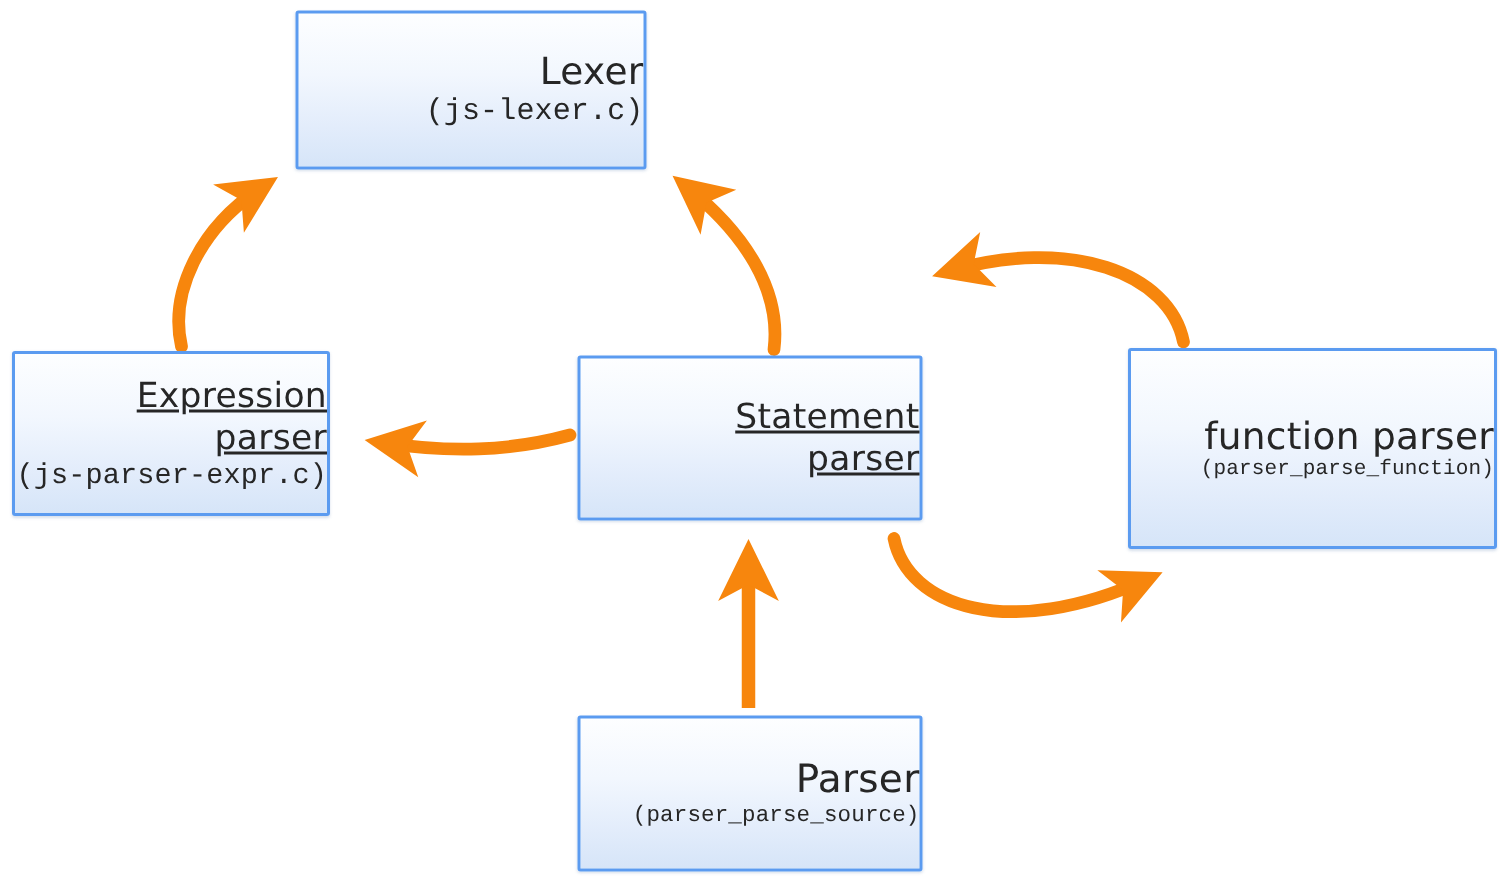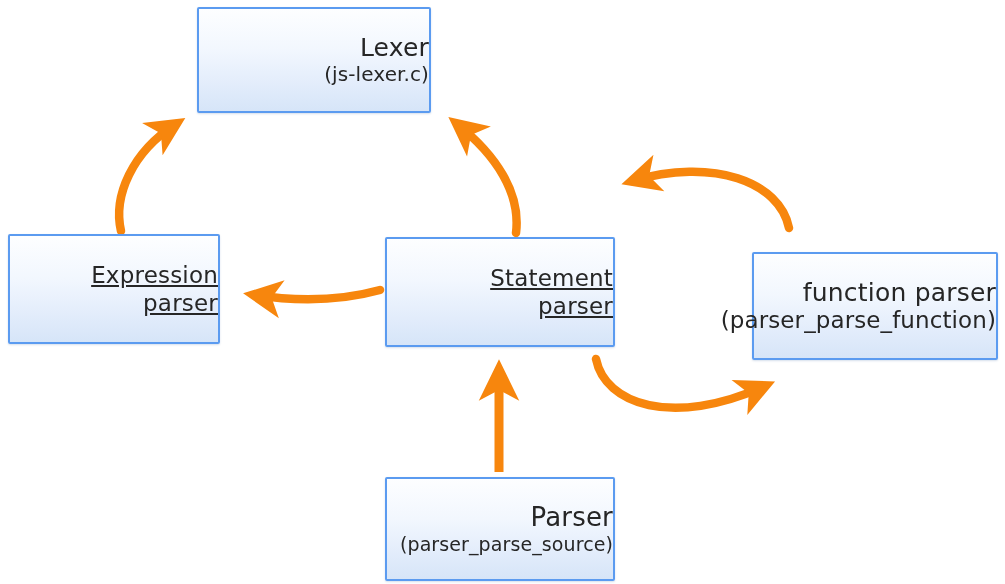--- a/index.html
+++ b/index.html
@@ -48,42 +48,43 @@
 
   .node .title {
     font-size: 25px;
     letter-spacing: 0.2px;
     white-space: nowrap;
   }
   .node .subtitle {
     font-size: 20px;
     letter-spacing: 0.1px;
     white-space: nowrap;
+    font-family: Liberation Mono, monospace;
   }
 
   
   .node.two-line .title {
     font-size: 23px;
     line-height: 1.22;
     text-decoration: underline;
   }
   .node.two-line .subtitle {
     font-size: 19px;
   }
 
   #node-lexer   { left: 197px; top: 7px;   width: 234px; height: 106px; }
   #node-expr    { left: 8px;   top: 234px; width: 212px; height: 110px; }
   #node-statm   { left: 385px; top: 237px; width: 230px; height: 110px; }
-  #node-func    { left: 752px; top: 252px; width: 246px; height: 108px; }
+  #node-func    { left: 752px; top: 232px; width: 246px; height: 134px; }
   #node-parser  { left: 385px; top: 477px; width: 230px; height: 104px; }
 
   #node-func .title { font-size: 25px; }
-  #node-func .subtitle { font-size: 23px; }
+  #node-func .subtitle { font-size: 14px; }
   #node-parser .title { font-size: 26px; }
-  #node-parser .subtitle { font-size: 19px; }
+  #node-parser .subtitle { font-size: 15px; }
 </style>
 </head>
 <body>
 
 <div id="canvas">
 
   <svg class="arrow-layer" viewBox="0 0 1005 584" width="1005" height="584" xmlns="http://www.w3.org/2000/svg">
     <defs>
       <marker id="ah" markerWidth="5.2" markerHeight="5.2" refX="3.6" refY="2.6" orient="auto" markerUnits="strokeWidth">
         <path d="M0.3,0.35 L4.9,2.6 L0.3,4.85 L1.5,2.6 Z" fill="#f7860d"></path>
@@ -116,20 +117,21 @@
   </svg>
 
   <div class="node" id="node-lexer">
     <div class="title">Lexer</div>
     <div class="subtitle">(js-lexer.c)</div>
   </div>
 
   <div class="node two-line" id="node-expr">
     <div class="title">Expression</div>
     <div class="title">parser</div>
+    <div class="subtitle">(js-parser-expr.c)</div>
   </div>
 
   <div class="node two-line" id="node-statm">
     <div class="title">Statement</div>
     <div class="title">parser</div>
   </div>
 
   <div class="node" id="node-func">
     <div class="title">function parser</div>
     <div class="subtitle">(parser_parse_function)</div>

